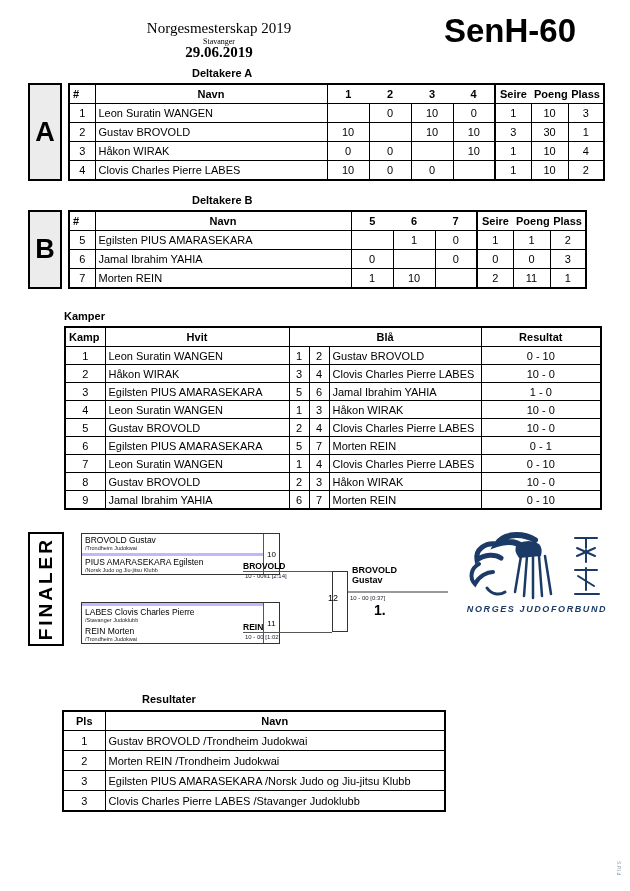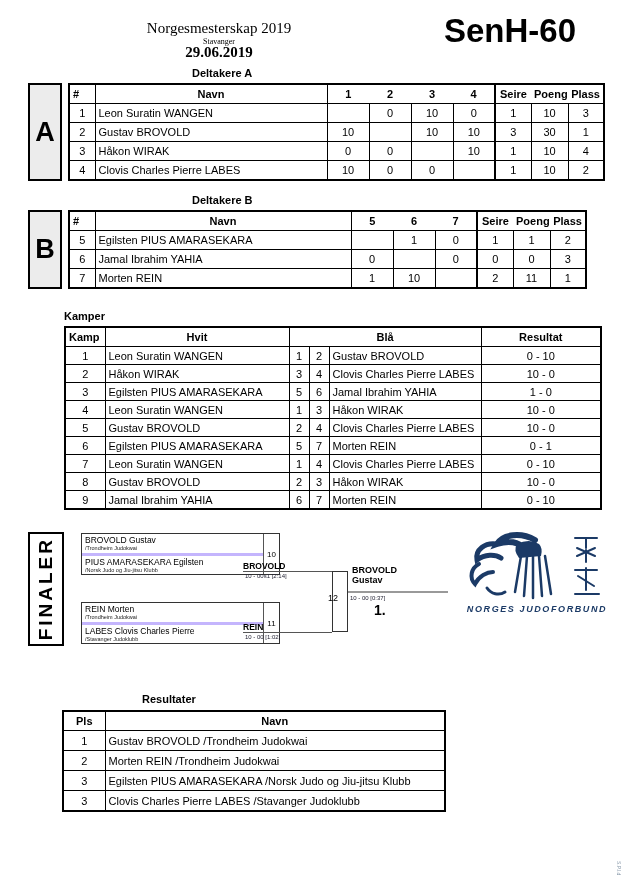--- a/index.html
+++ b/index.html
@@ -341,27 +341,27 @@
           <div class="p-club">/Norsk Judo og Jiu-jitsu Klubb</div>
         </div>
       </div>
       <div class="mnum">10</div>
     </div>
     <div class="winner w1">BROVOLD</div>
     <div class="wres wres1">10 - 00s1 [2:14]</div>
 
     <div class="sf sf2">
       <div class="players">
+        <div class="player second">
+          <div class="p-name">LABES Clovis Charles Pierre</div>
+          <div class="p-club">/Stavanger Judoklubb</div>
+        </div>
         <div class="player">
           <div class="p-name">REIN Morten</div>
           <div class="p-club">/Trondheim Judokwai</div>
-        </div>
-        <div class="player second">
-          <div class="p-name">LABES Clovis Charles Pierre</div>
-          <div class="p-club">/Stavanger Judoklubb</div>
         </div>
       </div>
       <div class="mnum">11</div>
     </div>
     <div class="winner w2">REIN</div>
     <div class="wres wres2">10 - 00 [1:02]</div>
 
     <div class="connector"></div>
     <div class="final-num">12</div>
     <div class="final-name">

